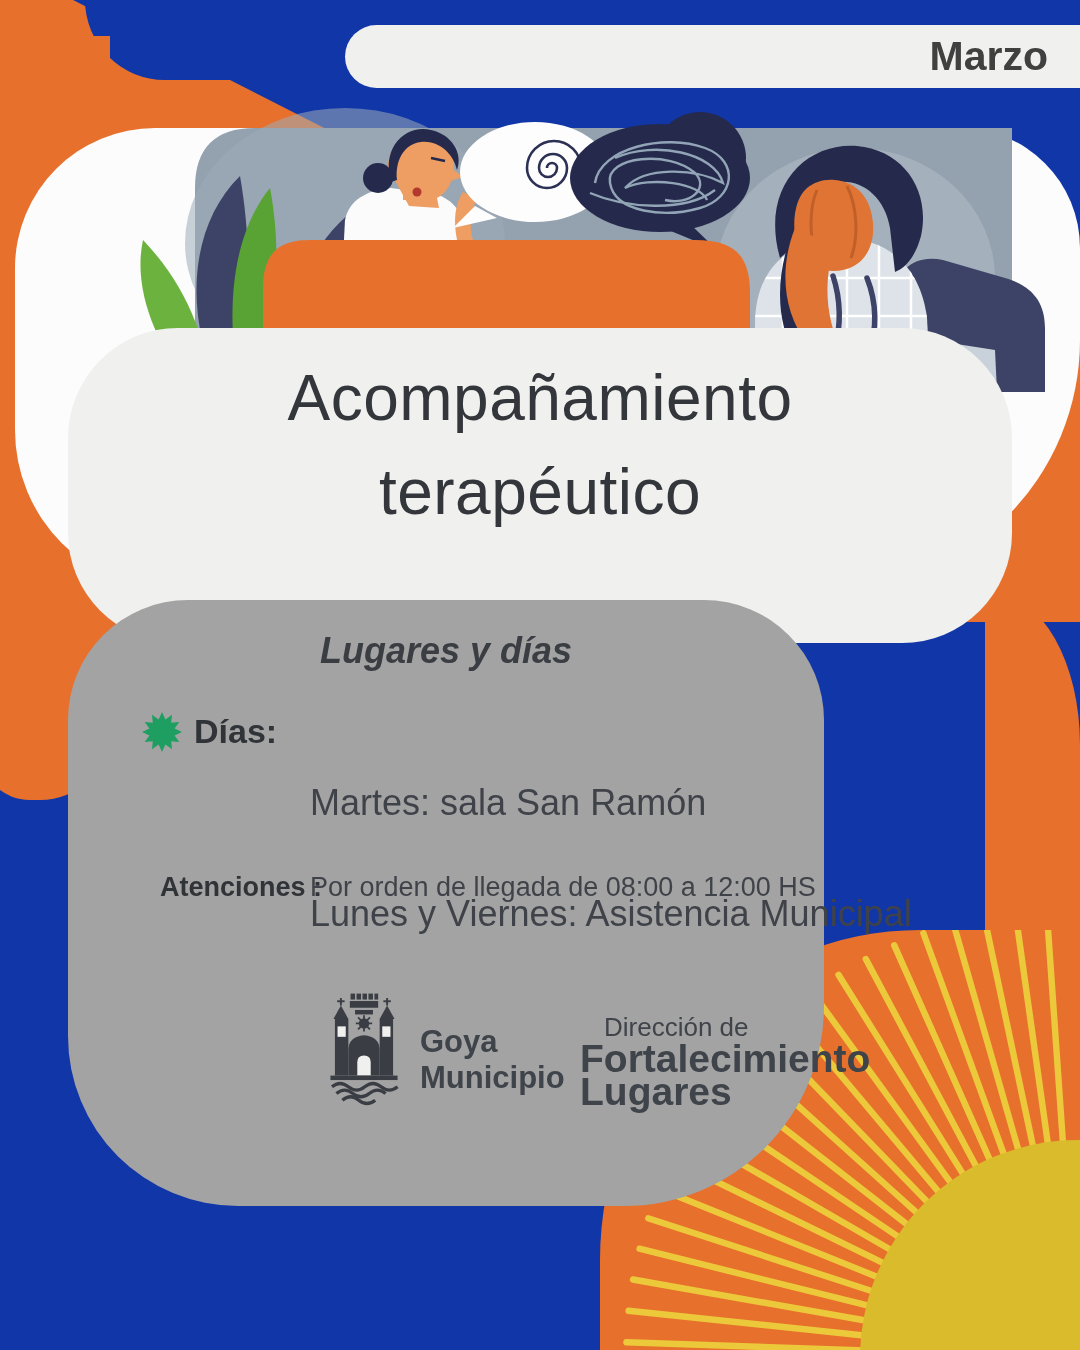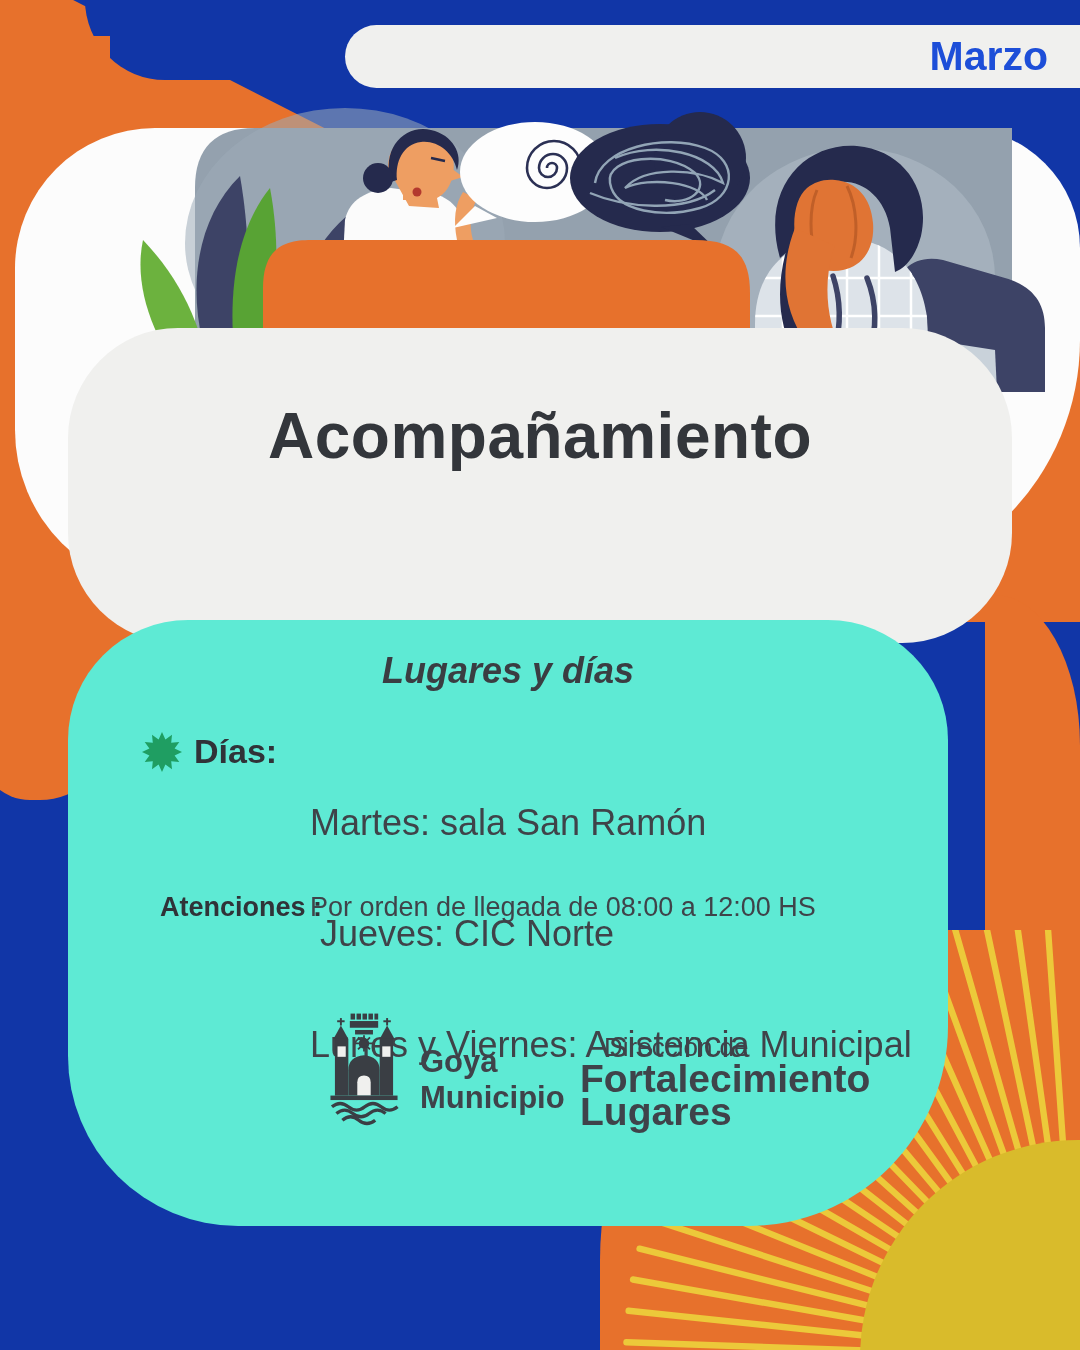--- a/index.html
+++ b/index.html
@@ -19,23 +19,23 @@
     border-top-right-radius:85px 150px;}
   .orange-bottom-right{left:600px;top:930px;width:480px;height:420px;background:#e7712c;
     border-top-left-radius:320px 330px;overflow:hidden;}
   .white-frame{left:15px;top:128px;width:1065px;height:462px;background:#fcfcfc;
     border-radius:140px 120px 250px 160px;}
   .illustration{left:195px;top:128px;width:817px;height:264px;}
 
   
   .title-card{left:68px;top:328px;width:944px;height:315px;background:#f0f0ee;
     border-radius:110px;text-align:center;}
-  .title-card h1{margin:0;padding-top:61px;font-size:64px;line-height:94px;
-    font-weight:700;color:#33363b;letter-spacing:.5px;}
-  .content-card{left:68px;top:620px;width:880px;height:606px;background:#5eead4;
+  .title-card h1{margin:0;padding-top:23px;font-size:64px;line-height:94px;
+    font-weight:400;color:#33363b;letter-spacing:.5px;}
+  .content-card{left:68px;top:600px;width:756px;height:606px;background:#a3a3a3;
     border-radius:120px 120px 200px 170px;}
 
   .subtitle{left:0;top:30px;width:100%;text-align:center;font-size:36px;font-weight:700;
     font-style:italic;color:#3a3d42;}
 
   .days-icon{left:72px;top:110px;width:44px;height:44px;}
   .days-label{left:126px;top:112px;font-size:34px;font-weight:700;color:#303338;}
   .days-list{left:242px;top:110px;font-size:36px;line-height:37px;color:#3f4349;white-space:pre;}
 
   .att-label{left:92px;top:272px;font-size:27px;font-weight:700;color:#303338;}
@@ -44,21 +44,21 @@
   .crest{left:255px;top:388px;width:82px;height:120px;}
   .goya-text{left:352px;top:424px;font-size:31px;font-weight:700;line-height:36px;color:#3f434a;}
   .direccion{left:512px;top:412px;color:#3f434a;}
   .direccion .d1{font-size:26px;line-height:30px;font-weight:400;padding-left:24px;}
   .direccion .d2,.direccion .d3{font-size:39px;line-height:33px;font-weight:700;}
 
   
   .marzo-banner{left:345px;top:25px;width:755px;height:63px;background:#f0f0ee;
     border-radius:32px 0 0 32px;text-align:right;padding-right:0;box-sizing:border-box;}
   .marzo-banner span{display:block;margin-right:52px;font-size:41px;font-weight:700;
-    line-height:63px;color:#1d4ed8;}
+    line-height:63px;color:#404040;}
 </style>
 </head>
 <body>
 
 <div class="poster">
 
   <div class="abs orange-wedge"></div>
   <div class="abs blue-top-notch"></div>
   <div class="abs orange-left-strip"></div>
   <div class="abs orange-mid-band"></div>
@@ -159,35 +159,34 @@
         <path d="M600,100 C584,140 588,185 612,215 L648,226 C630,192 628,150 640,118 Z" fill="#e07434"></path>
         <path d="M726,264 L736,212 L800,222 L802,264 Z" fill="#c9d2da"></path>
       </g>
 
       <path d="M68,264 L68,160 C68,118 92,112 116,112 L500,112 C538,112 555,126 555,165 L555,264 Z" fill="#e7712c"></path>
     </svg>
   </div>
 
   <div class="abs title-card">
     <h1><span>Acompañamiento</span><br>
-    </h1>
+    <span>terapéutico</span></h1>
   </div>
 
   <div class="abs content-card">
     <div class="abs subtitle">Lugares y días</div>
 
     <svg class="abs days-icon" viewBox="0 0 44 44">
       <g transform="translate(22,22)">
         <polygon fill="#1f9e62" points="20,0 12.6,3.4 17.3,10 9.2,9.2 10,17.3 3.4,12.6 0,20 -3.4,12.6 -10,17.3 -9.2,9.2 -17.3,10 -12.6,3.4 -20,0 -12.6,-3.4 -17.3,-10 -9.2,-9.2 -10,-17.3 -3.4,-12.6 0,-20 3.4,-12.6 10,-17.3 9.2,-9.2 17.3,-10 12.6,-3.4"></polygon>
       </g>
     </svg>
     <div class="abs days-label">Días:</div>
     <div class="abs days-list">
       <div>Martes: sala San Ramón</div>
-      <div> Jueves: CIC Norte</div>
       <div>Lunes y Viernes: Asistencia Municipal</div>
     </div>
 
     <div class="abs att-label">Atenciones :</div>
     <div class="abs att-value">Por orden de llegada de 08:00 a 12:00 HS</div>
 
     <svg class="abs crest" viewBox="0 0 110 150">
       <g fill="#3a3e44">
         <rect x="36" y="12" width="38" height="9"></rect>
         <rect x="37" y="2" width="6" height="8"></rect>

